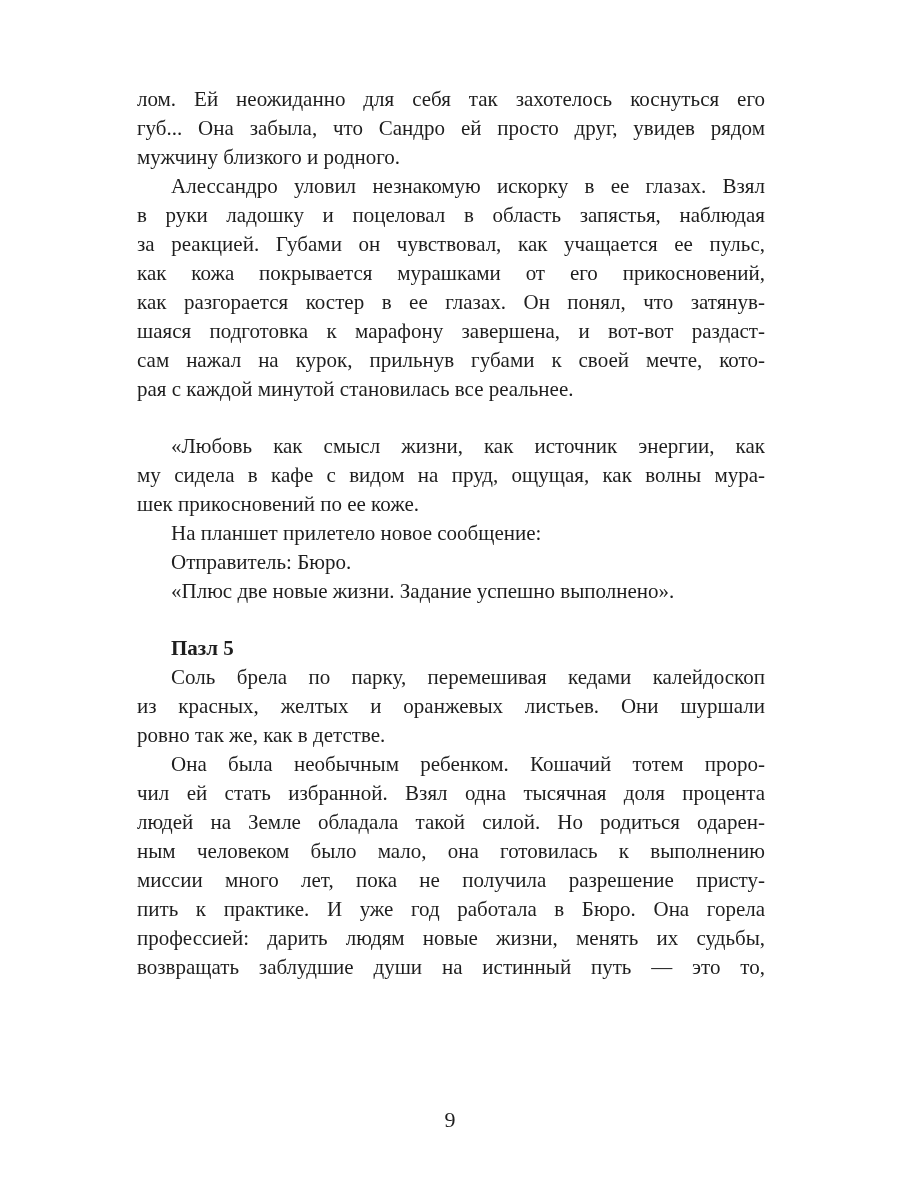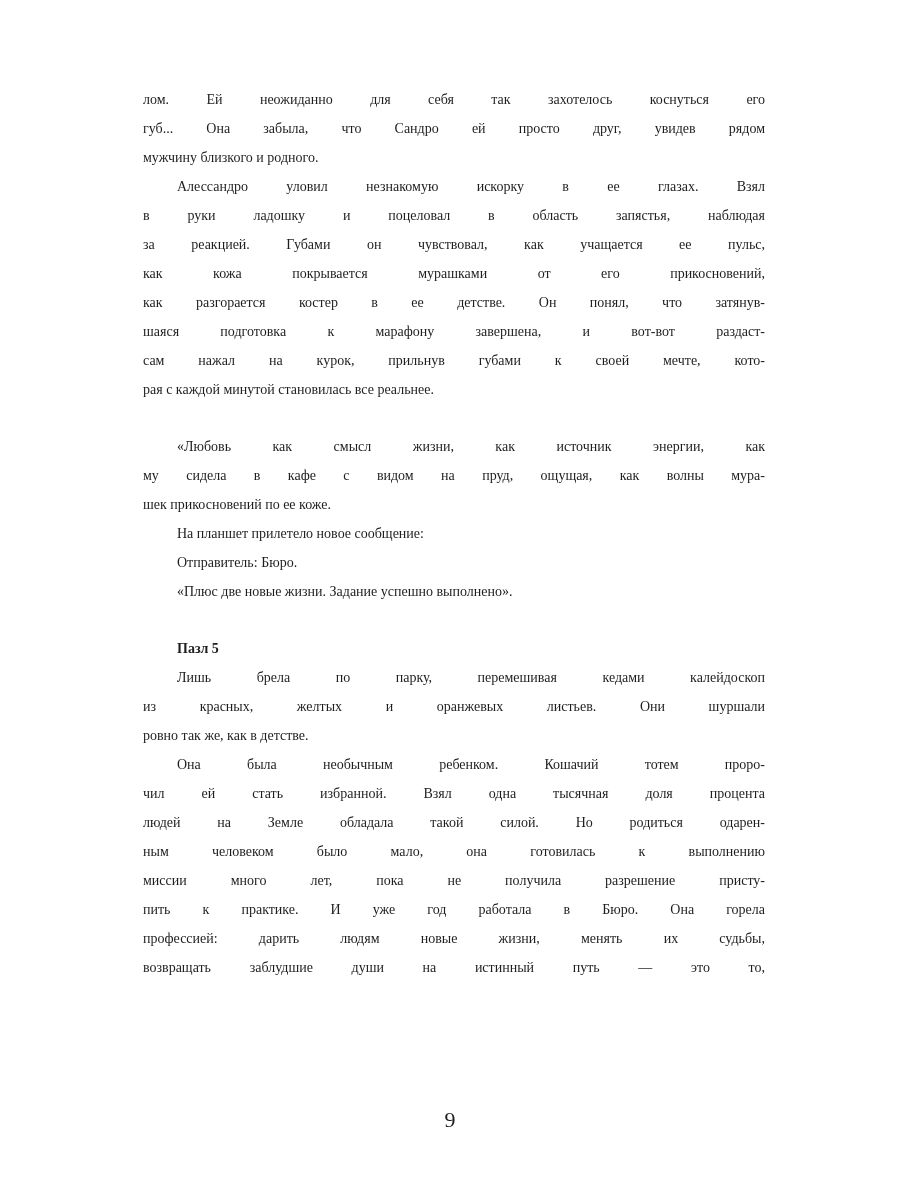--- a/index.html
+++ b/index.html
@@ -19,24 +19,23 @@
     inset: 0;
     background: #ffffff;
   }
   .page-text {
     position: absolute;
     left: 137px;
     top: 85px;
     width: 628px;
   }
   .line {
-    font-size: 14px;
+    font-size: 21px;
     line-height: 29px;
     white-space: normal;
-    margin-left: 6px;
   }
   
   .j {
     text-align: justify;
     text-align-last: justify;
     text-justify: inter-word;
   }
   
   .in { padding-left: 34px; }
   
@@ -63,36 +62,36 @@
 
     <div class="line j">лом. Ей неожиданно для себя так захотелось коснуться его</div>
     <div class="line j">губ... Она забыла, что Сандро ей просто друг, увидев рядом</div>
     <div class="line">мужчину близкого и родного.</div>
 
 
     <div class="line j in">Алессандро уловил незнакомую искорку в ее глазах. Взял</div>
     <div class="line j">в руки ладошку и поцеловал в область запястья, наблюдая</div>
     <div class="line j">за реакцией. Губами он чувствовал, как учащается ее пульс,</div>
     <div class="line j">как кожа покрывается мурашками от его прикосновений,</div>
-    <div class="line j">как разгорается костер в ее детстве. Он понял, что затянув-</div>
+    <div class="line j">как разгорается костер в ее глазах. Он понял, что затянув-</div>
     <div class="line j">шаяся подготовка к марафону завершена, и вот-вот раздаст-</div>
     <div class="line j">сам нажал на курок, прильнув губами к своей мечте, кото-</div>
     <div class="line">рая с каждой минутой становилась все реальнее.</div>
 
     <div class="line j in gap">«Любовь как смысл жизни, как источник энергии, как</div>
     <div class="line j">му сидела в кафе с видом на пруд, ощущая, как волны мура-</div>
     <div class="line">шек прикосновений по ее коже.</div>
 
     <div class="line in">На планшет прилетело новое сообщение:</div>
     <div class="line in">Отправитель: Бюро.</div>
     <div class="line in">«Плюс две новые жизни. Задание успешно выполнено».</div>
 
     <div class="line h in gap">Пазл 5</div>
 
-    <div class="line j in">Лишь брела по парку, перемешивая кедами калейдоскоп</div>
+    <div class="line j in">Соль брела по парку, перемешивая кедами калейдоскоп</div>
     <div class="line j">из красных, желтых и оранжевых листьев. Они шуршали</div>
     <div class="line">ровно так же, как в детстве.</div>
 
     <div class="line j in">Она была необычным ребенком. Кошачий тотем проро-</div>
     <div class="line j">чил ей стать избранной. Взял одна тысячная доля процента</div>
     <div class="line j">людей на Земле обладала такой силой. Но родиться одарен-</div>
     <div class="line j">ным человеком было мало, она готовилась к выполнению</div>
     <div class="line j">миссии много лет, пока не получила разрешение присту-</div>
     <div class="line j">пить к практике. И уже год работала в Бюро. Она горела</div>
     <div class="line j">профессией: дарить людям новые жизни, менять их судьбы,</div>

